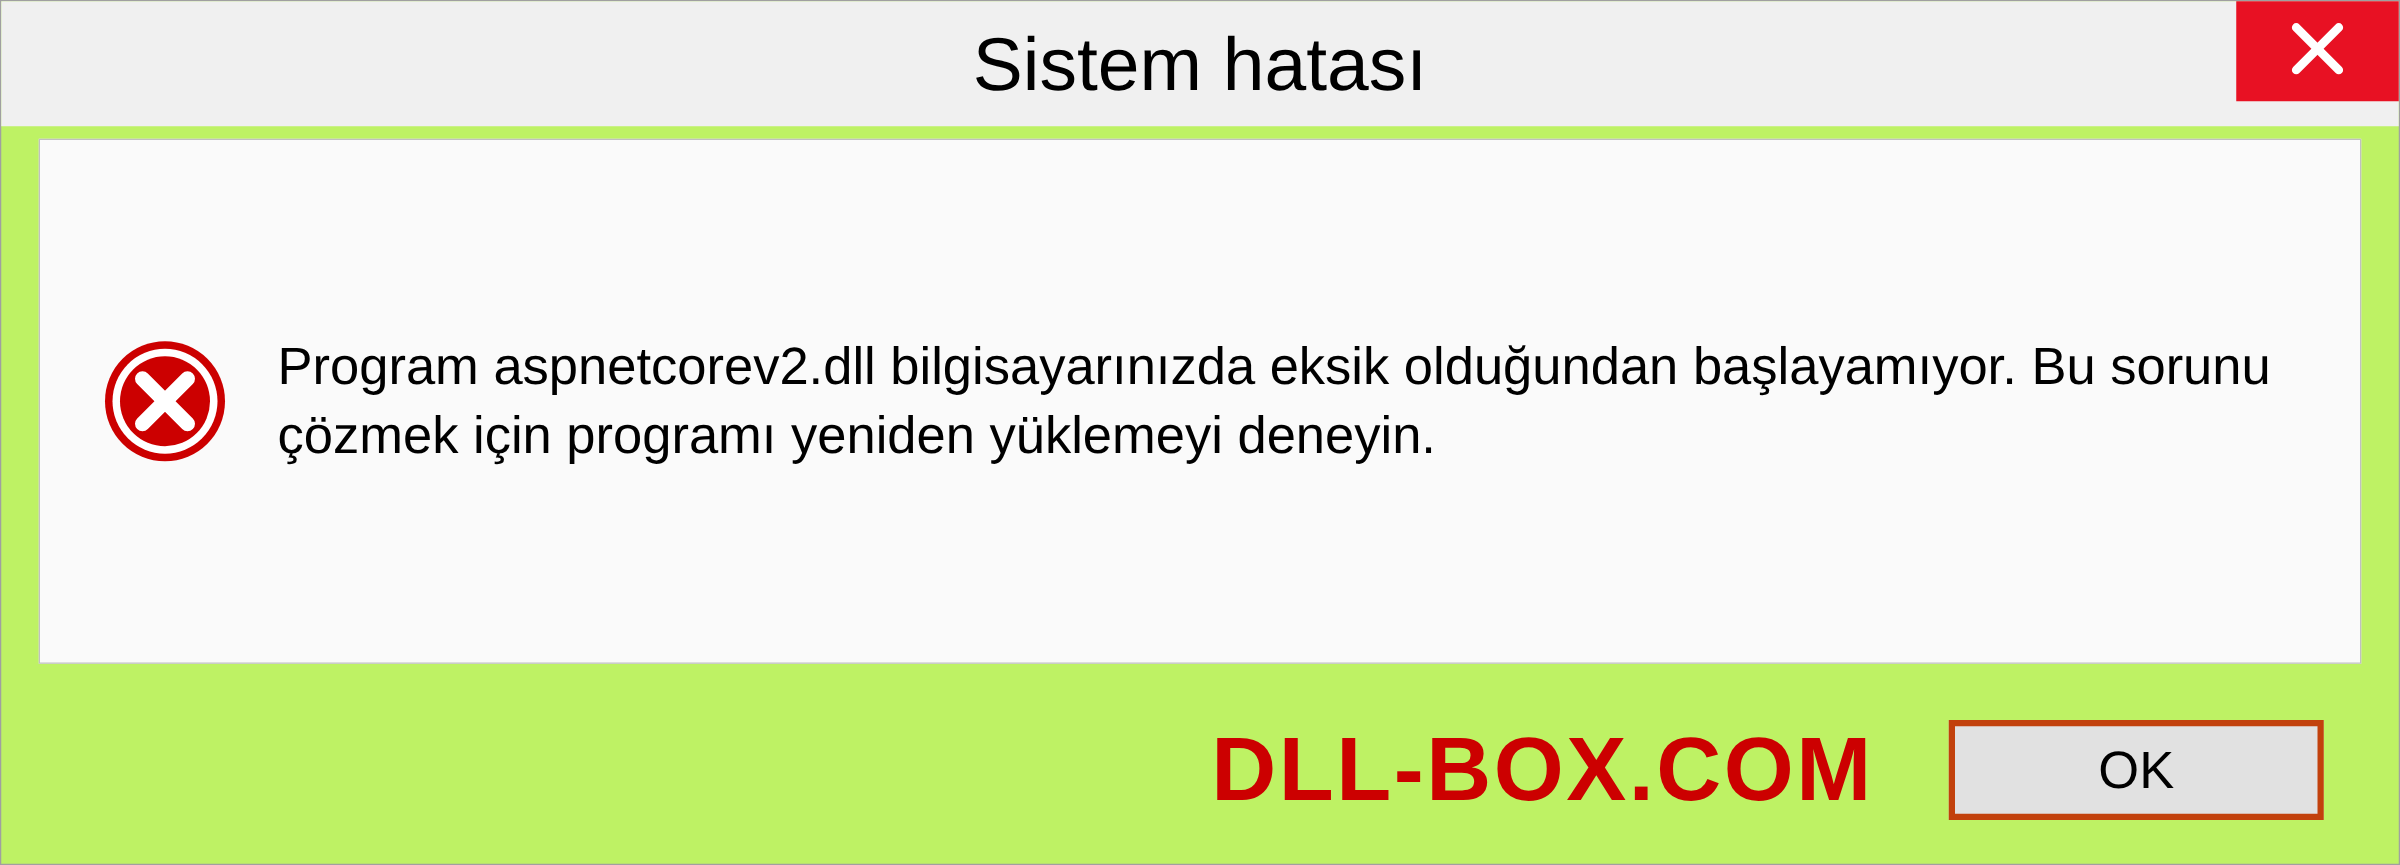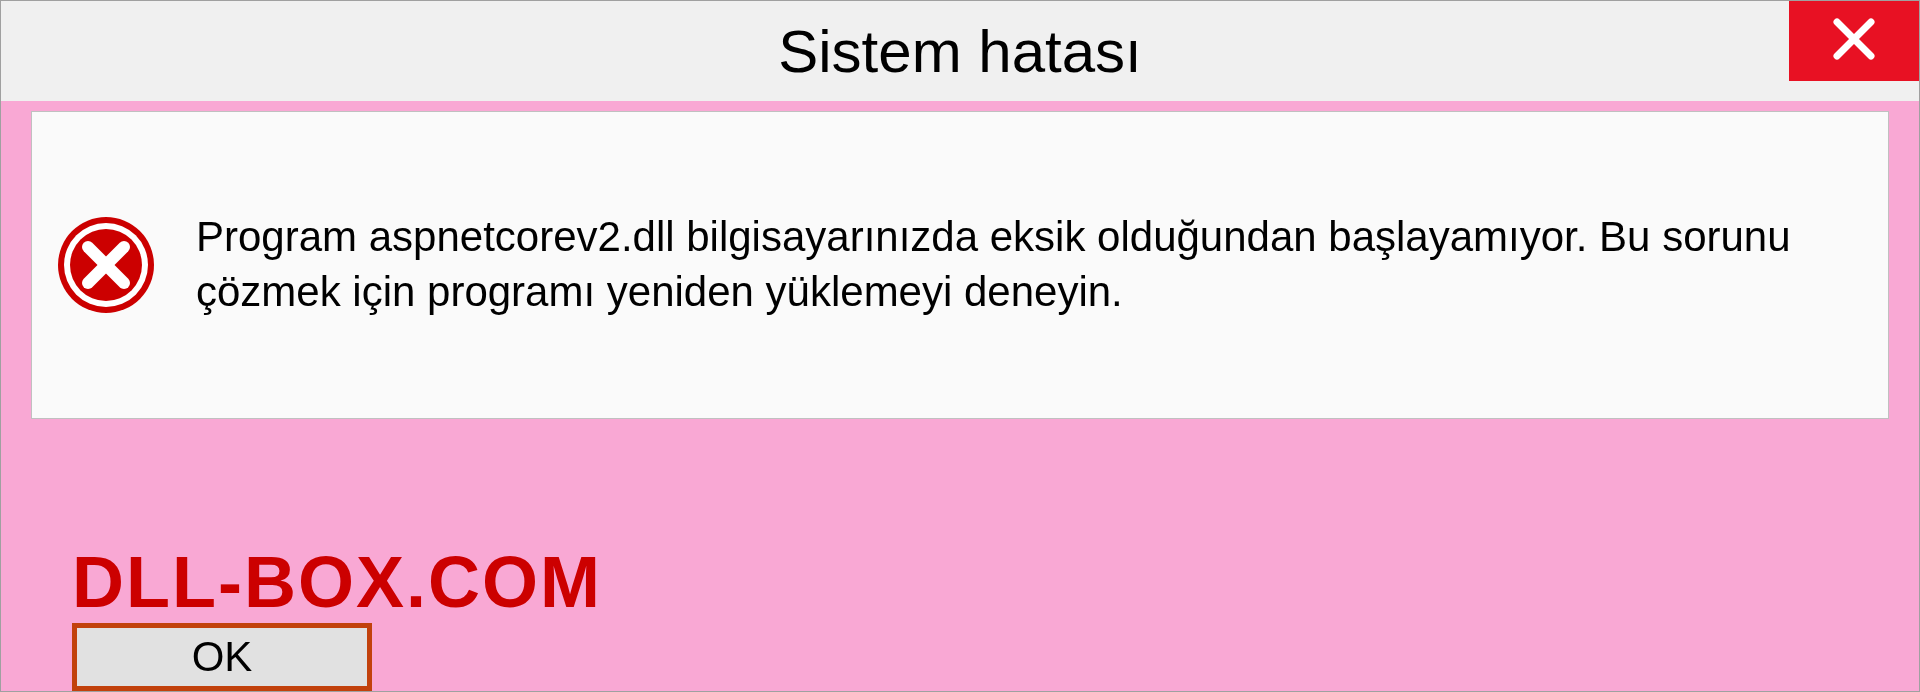--- a/index.html
+++ b/index.html
@@ -13,21 +13,21 @@
       width: 1920px;
       height: 692px;
       position: relative;
     }
     .dialog {
       position: absolute;
       top: 0;
       left: 0;
       width: 1920px;
       height: 692px;
-      background: #f9a8d4;
+      background: #bef264;
       border: 1px solid #a0a0a0;
     }
     .titlebar {
       height: 100px;
       display: flex;
       align-items: center;
       justify-content: center;
       position: relative;
       background: #f0f0f0;
     }
@@ -50,22 +50,22 @@
       cursor: pointer;
     }
     .close-btn svg {
       width: 50px;
       height: 50px;
     }
     .content-box {
       margin: 10px 30px 0 30px;
       border: 1px solid #c0c0c0;
       background: #fafafa;
-      height: 308px;
-      padding: 60px 50px 60px 24px;
+      height: 420px;
+      padding: 60px 50px 60px 50px;
       display: flex;
       align-items: center;
       gap: 40px;
     }
     .error-icon {
       flex-shrink: 0;
       width: 100px;
       height: 100px;
     }
     .error-icon svg {
@@ -77,23 +77,23 @@
       color: #000;
       line-height: 1.3;
     }
     .footer {
       position: absolute;
       bottom: 0;
       left: 11px;
       right: 0;
       height: 150px;
       display: flex;
+      align-items: center;
       justify-content: flex-end;
       padding: 0 60px;
-      flex-direction: column;
     }
     .watermark {
       font-size: 72px;
       font-weight: 900;
       font-family: Arial, sans-serif;
       color: #cc0000;
       letter-spacing: 2px;
       margin-right: 60px;
     }
     .ok-button {

